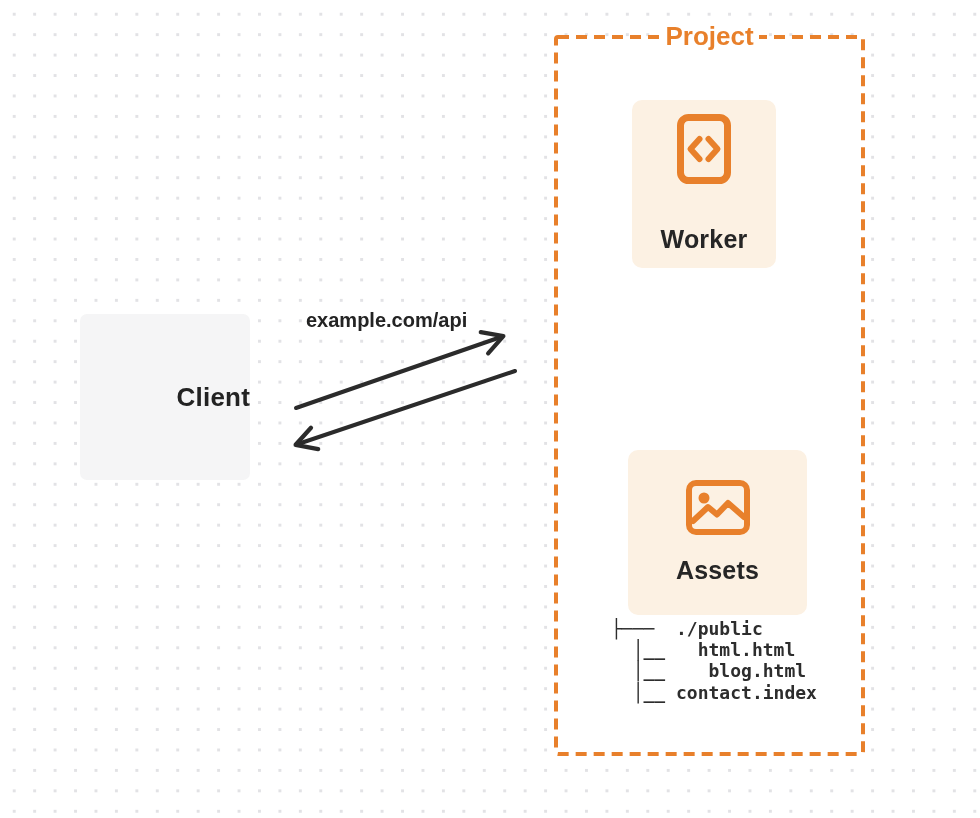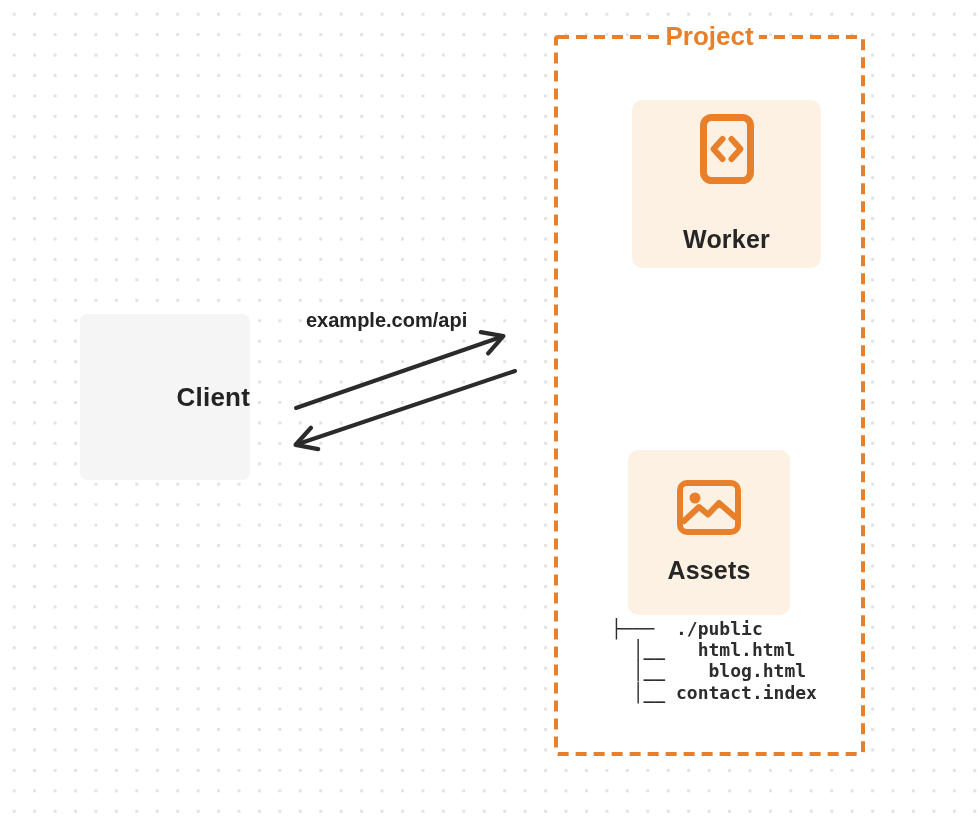--- a/index.html
+++ b/index.html
@@ -75,28 +75,28 @@
     background: #fcf1e3;
     border-radius: 10px;
     display: flex;
     flex-direction: column;
     align-items: center;
     justify-content: center;
   }
   .card.worker {
     left: 632px;
     top: 100px;
-    width: 189px;
+    width: 144px;
     height: 168px;
     gap: 41px;
   }
   .card.assets {
     left: 628px;
     top: 450px;
-    width: 162px;
+    width: 179px;
     height: 165px;
     gap: 21px;
   }
   .card .card-label {
     font-size: 25px;
     font-weight: bold;
     color: #262626;
     letter-spacing: 0.2px;
   }
   .file-tree {

